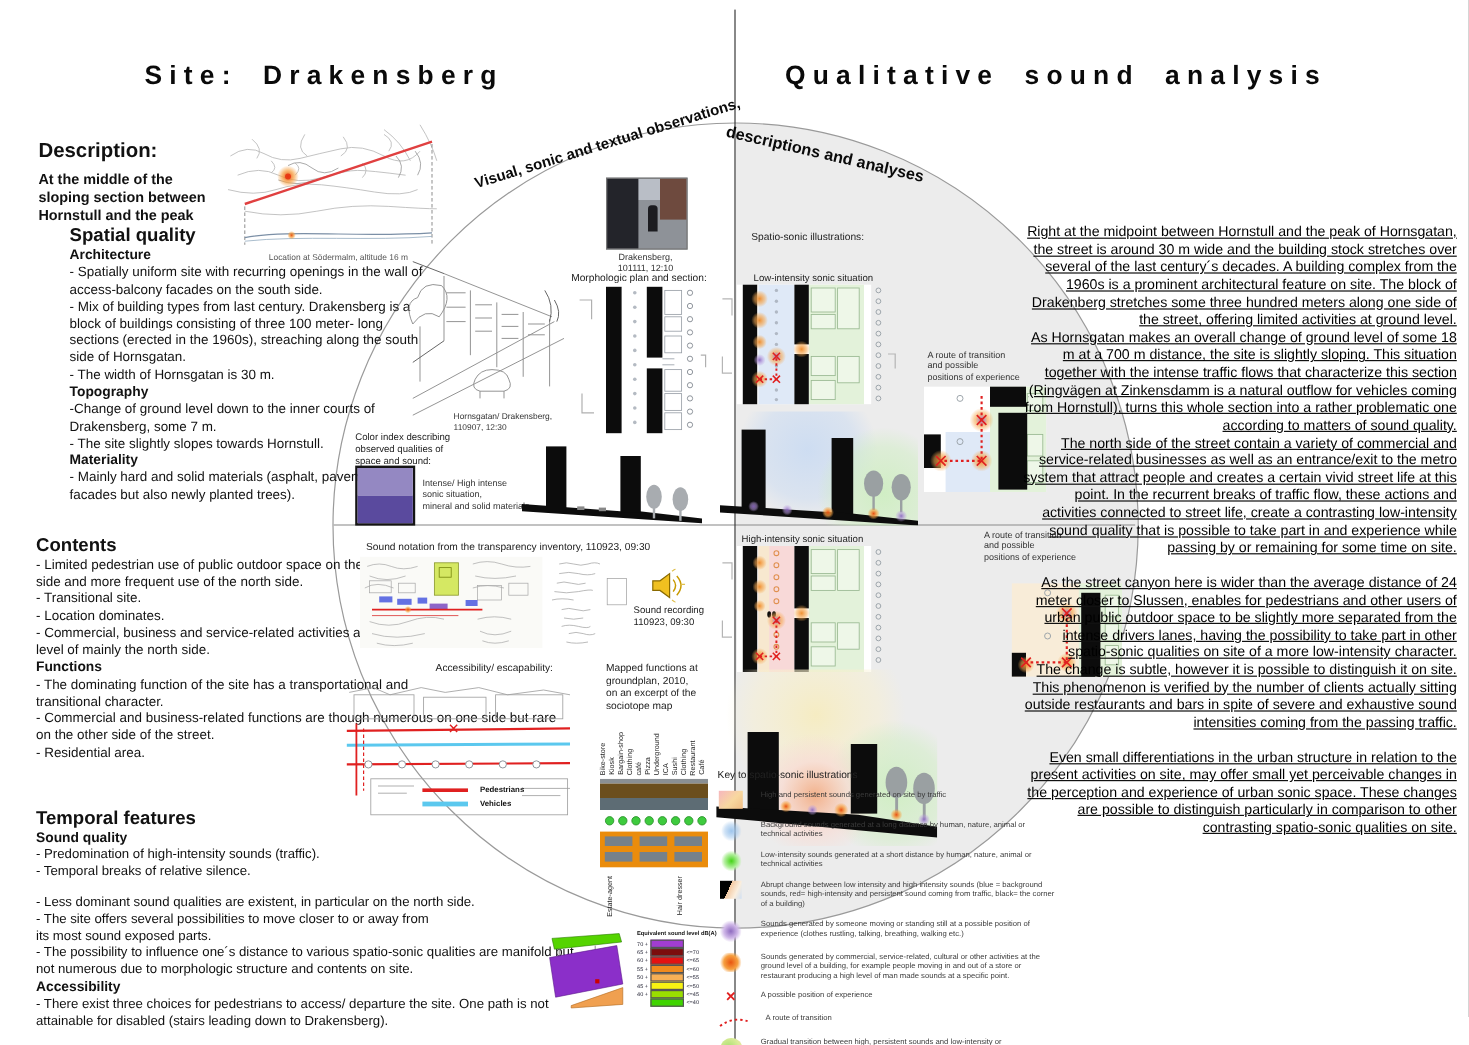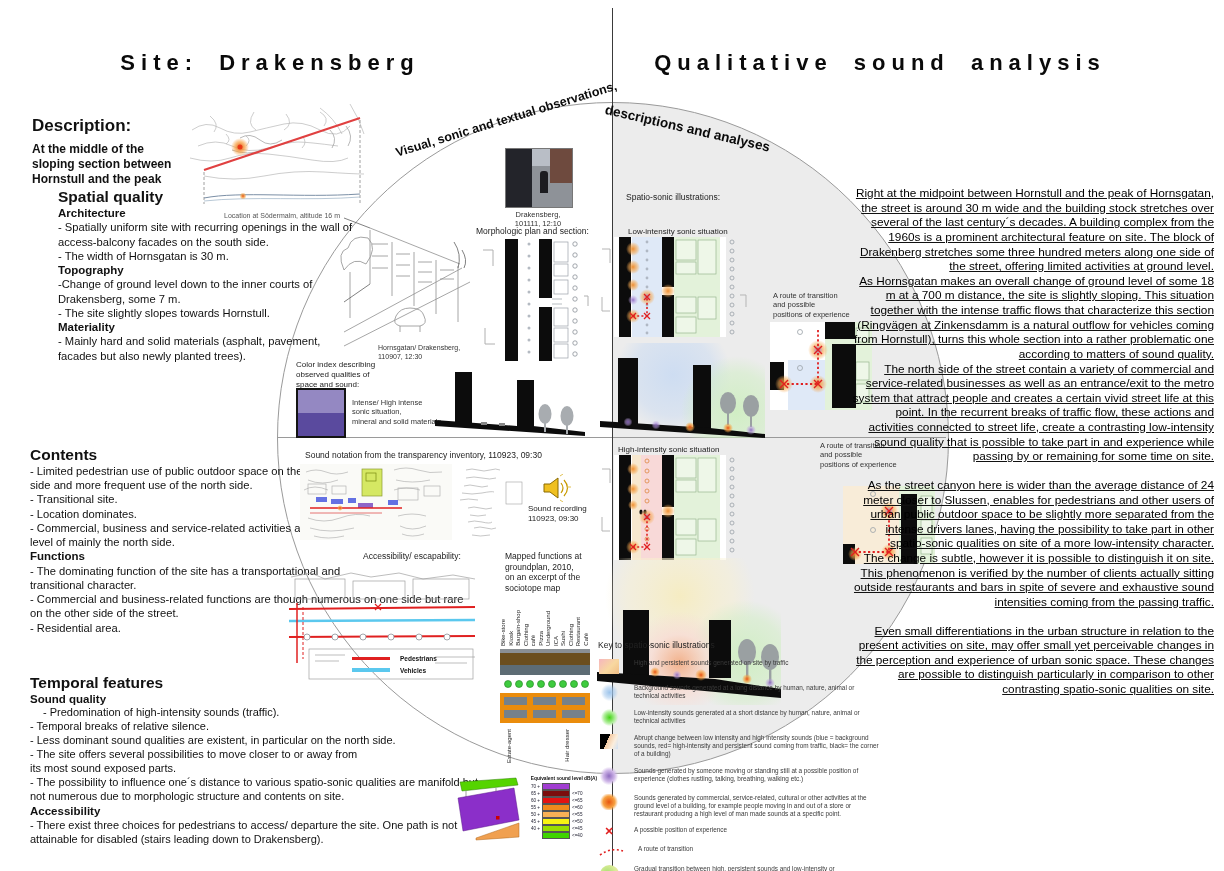--- a/index.html
+++ b/index.html
@@ -125,20 +125,21 @@
     <div class="h1">Description:</div>
     <div class="h3 pre" style="margin-top:6px;font-size:12px;">At the middle of the
 sloping  section between
 Hornstull and the peak</div>
   </div>
 
   <div class="abs" style="left:30px;top:188px;width:296px;margin-left:28px;">
     <div class="h2">Spatial quality</div>
     <div class="h3">Architecture</div>
     <div class="body-item">- Spatially uniform site with recurring openings in the wall of access-balcony facades on the south side.</div>
+    <div class="body-item">- Mix of building types from last century. Drakensberg is a block of buildings consisting of three 100 meter- long sections (erected in the 1960s), streaching along the south side of Hornsgatan.</div>
     <div class="body-item">- The width of Hornsgatan is 30 m.</div>
     <div class="h3">Topography</div>
     <div class="body-item">-Change of ground level down to the inner courts of Drakensberg, some 7 m.</div>
     <div class="body-item">- The site slightly slopes towards Hornstull.</div>
     <div class="h3">Materiality</div>
     <div class="body-item">-  Mainly hard and solid materials (asphalt, pavement, facades but also newly planted trees).</div>
   </div>
 
   <div class="abs" style="left:30px;top:446px;width:312px;">
     <div class="h2">Contents</div>
@@ -148,23 +149,23 @@
     <div class="body-item">- Commercial, business and service-related activities at ground level of mainly the north side.</div>
     <div class="h3">Functions</div>
     <div class="body-item">- The dominating function of the site has a transportational and transitional character.</div>
     <div class="body-item" style="width:440px;">- Commercial and business-related functions are though numerous on one side but rare on the other side of the street.</div>
     <div class="body-item">- Residential area.</div>
   </div>
 
   <div class="abs" style="left:30px;top:674px;width:452px;">
     <div class="h2">Temporal features</div>
     <div class="h3">Sound quality</div>
-    <div class="body-item" style="font-size:11px;margin-left:13px;">- Predomination of high-intensity sounds (traffic).</div>
+    <div class="body-item" style="font-size:11px;">- Predomination of high-intensity sounds (traffic).</div>
     <div class="body-item" style="font-size:11px;">- Temporal breaks of relative silence.</div>
-    <div class="body-item" style="font-size:11px;">- Less dominant sound qualities are existent, in particular on the north side.</div>
+    <div class="body-item" style="font-size:11px;margin-top:12px;">- Less dominant sound qualities are existent, in particular on the north side.</div>
     <div class="body-item" style="font-size:11px;width:330px;">- The site offers several possibilities to move closer to or away from its most sound exposed parts.</div>
     <div class="body-item" style="font-size:11px;">- The possibility to influence one´s distance to various spatio-sonic qualities are manifold but not numerous due to morphologic structure and contents on site.</div>
     <div class="h3">Accessibility</div>
     <div class="body-item" style="font-size:11px;">- There exist three choices for pedestrians to access/ departure the site. One path is not attainable for disabled (stairs leading down to Drakensberg).</div>
   </div>
 
   <div class="photo">
     <div class="bldgL"></div>
     <div class="bldgR"></div>
     <div class="ped"></div>

